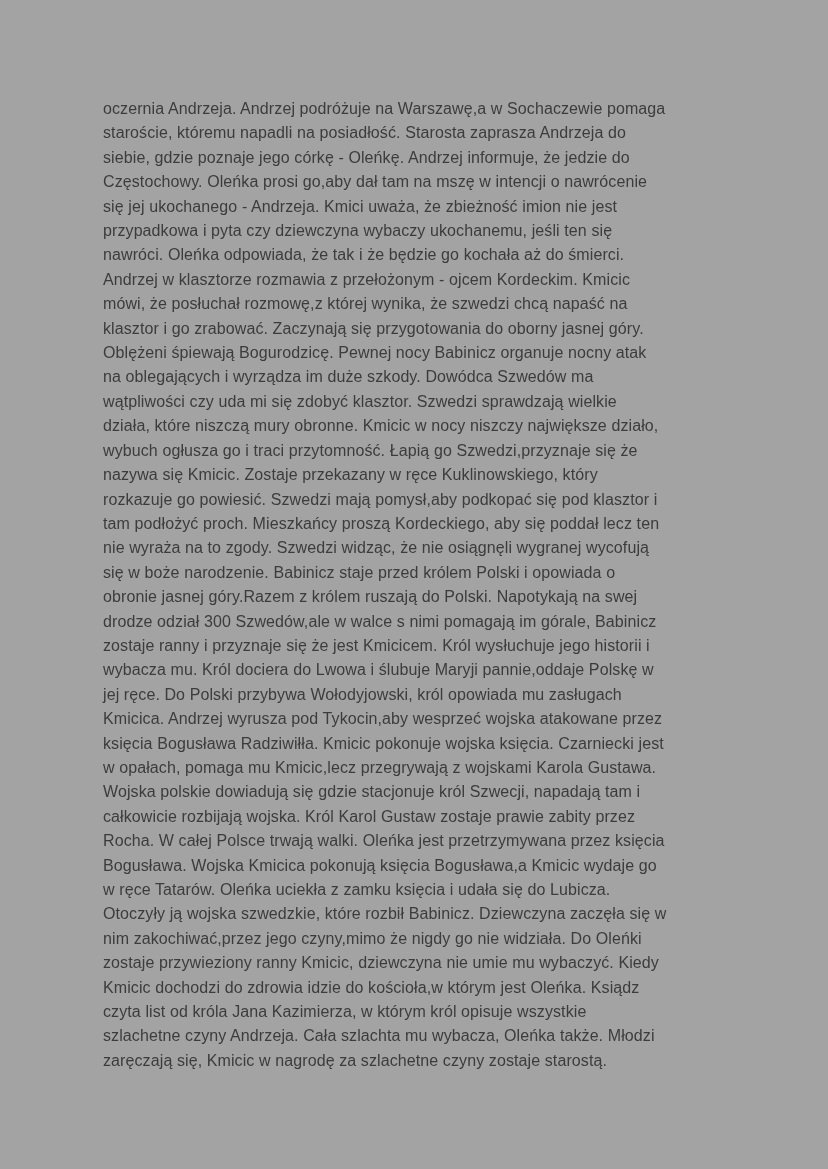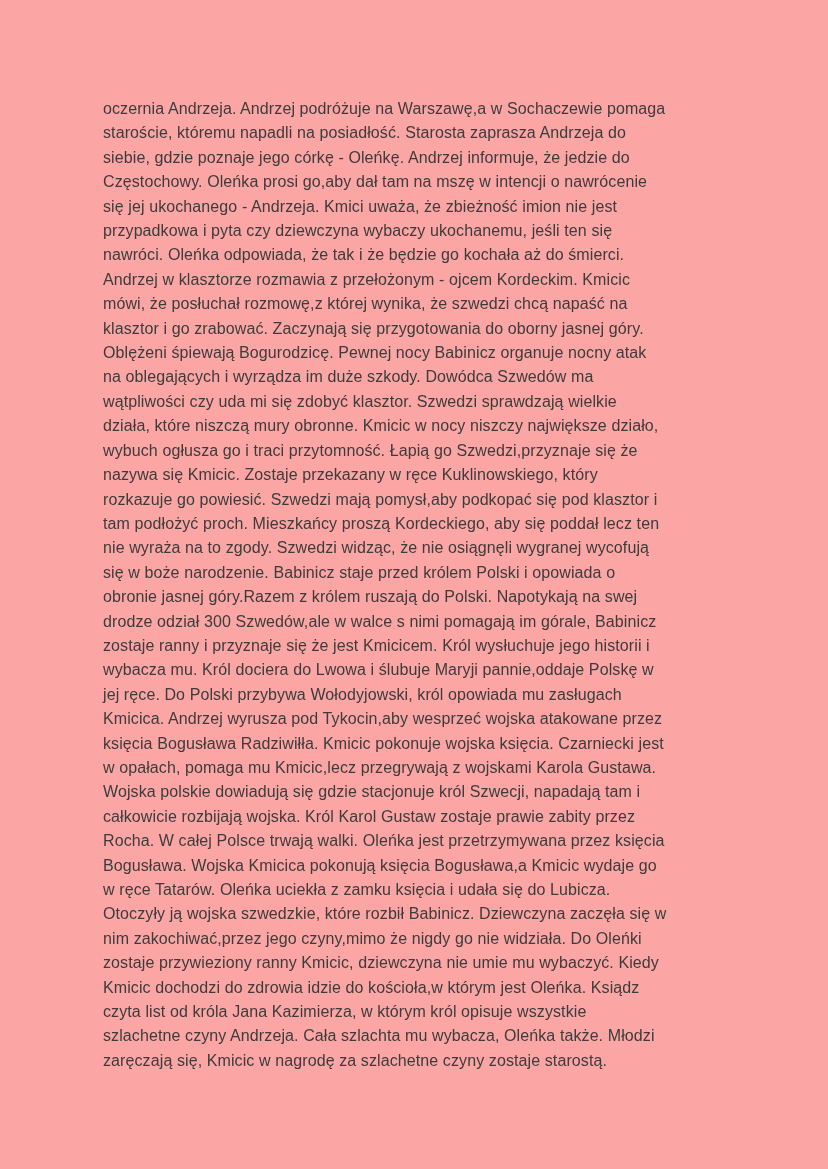--- a/index.html
+++ b/index.html
@@ -10,21 +10,21 @@
       width: 828px;
       height: 1169px;
       background: #ffffff;
       font-family: "Liberation Sans", sans-serif;
       overflow: hidden;
     }
     .page {
       box-sizing: border-box;
       width: 828px;
       height: 1169px;
-      background: #fca5a5;
+      background: #a3a3a3;
       padding: 97px 98px 0 103px;
     }
     .body-text {
       margin: 0;
       font-size: 16px;
       line-height: 24.4px;
       font-weight: 500;
       color: #3c3c3c;
       letter-spacing: 0.1px;
       white-space: pre-line;

